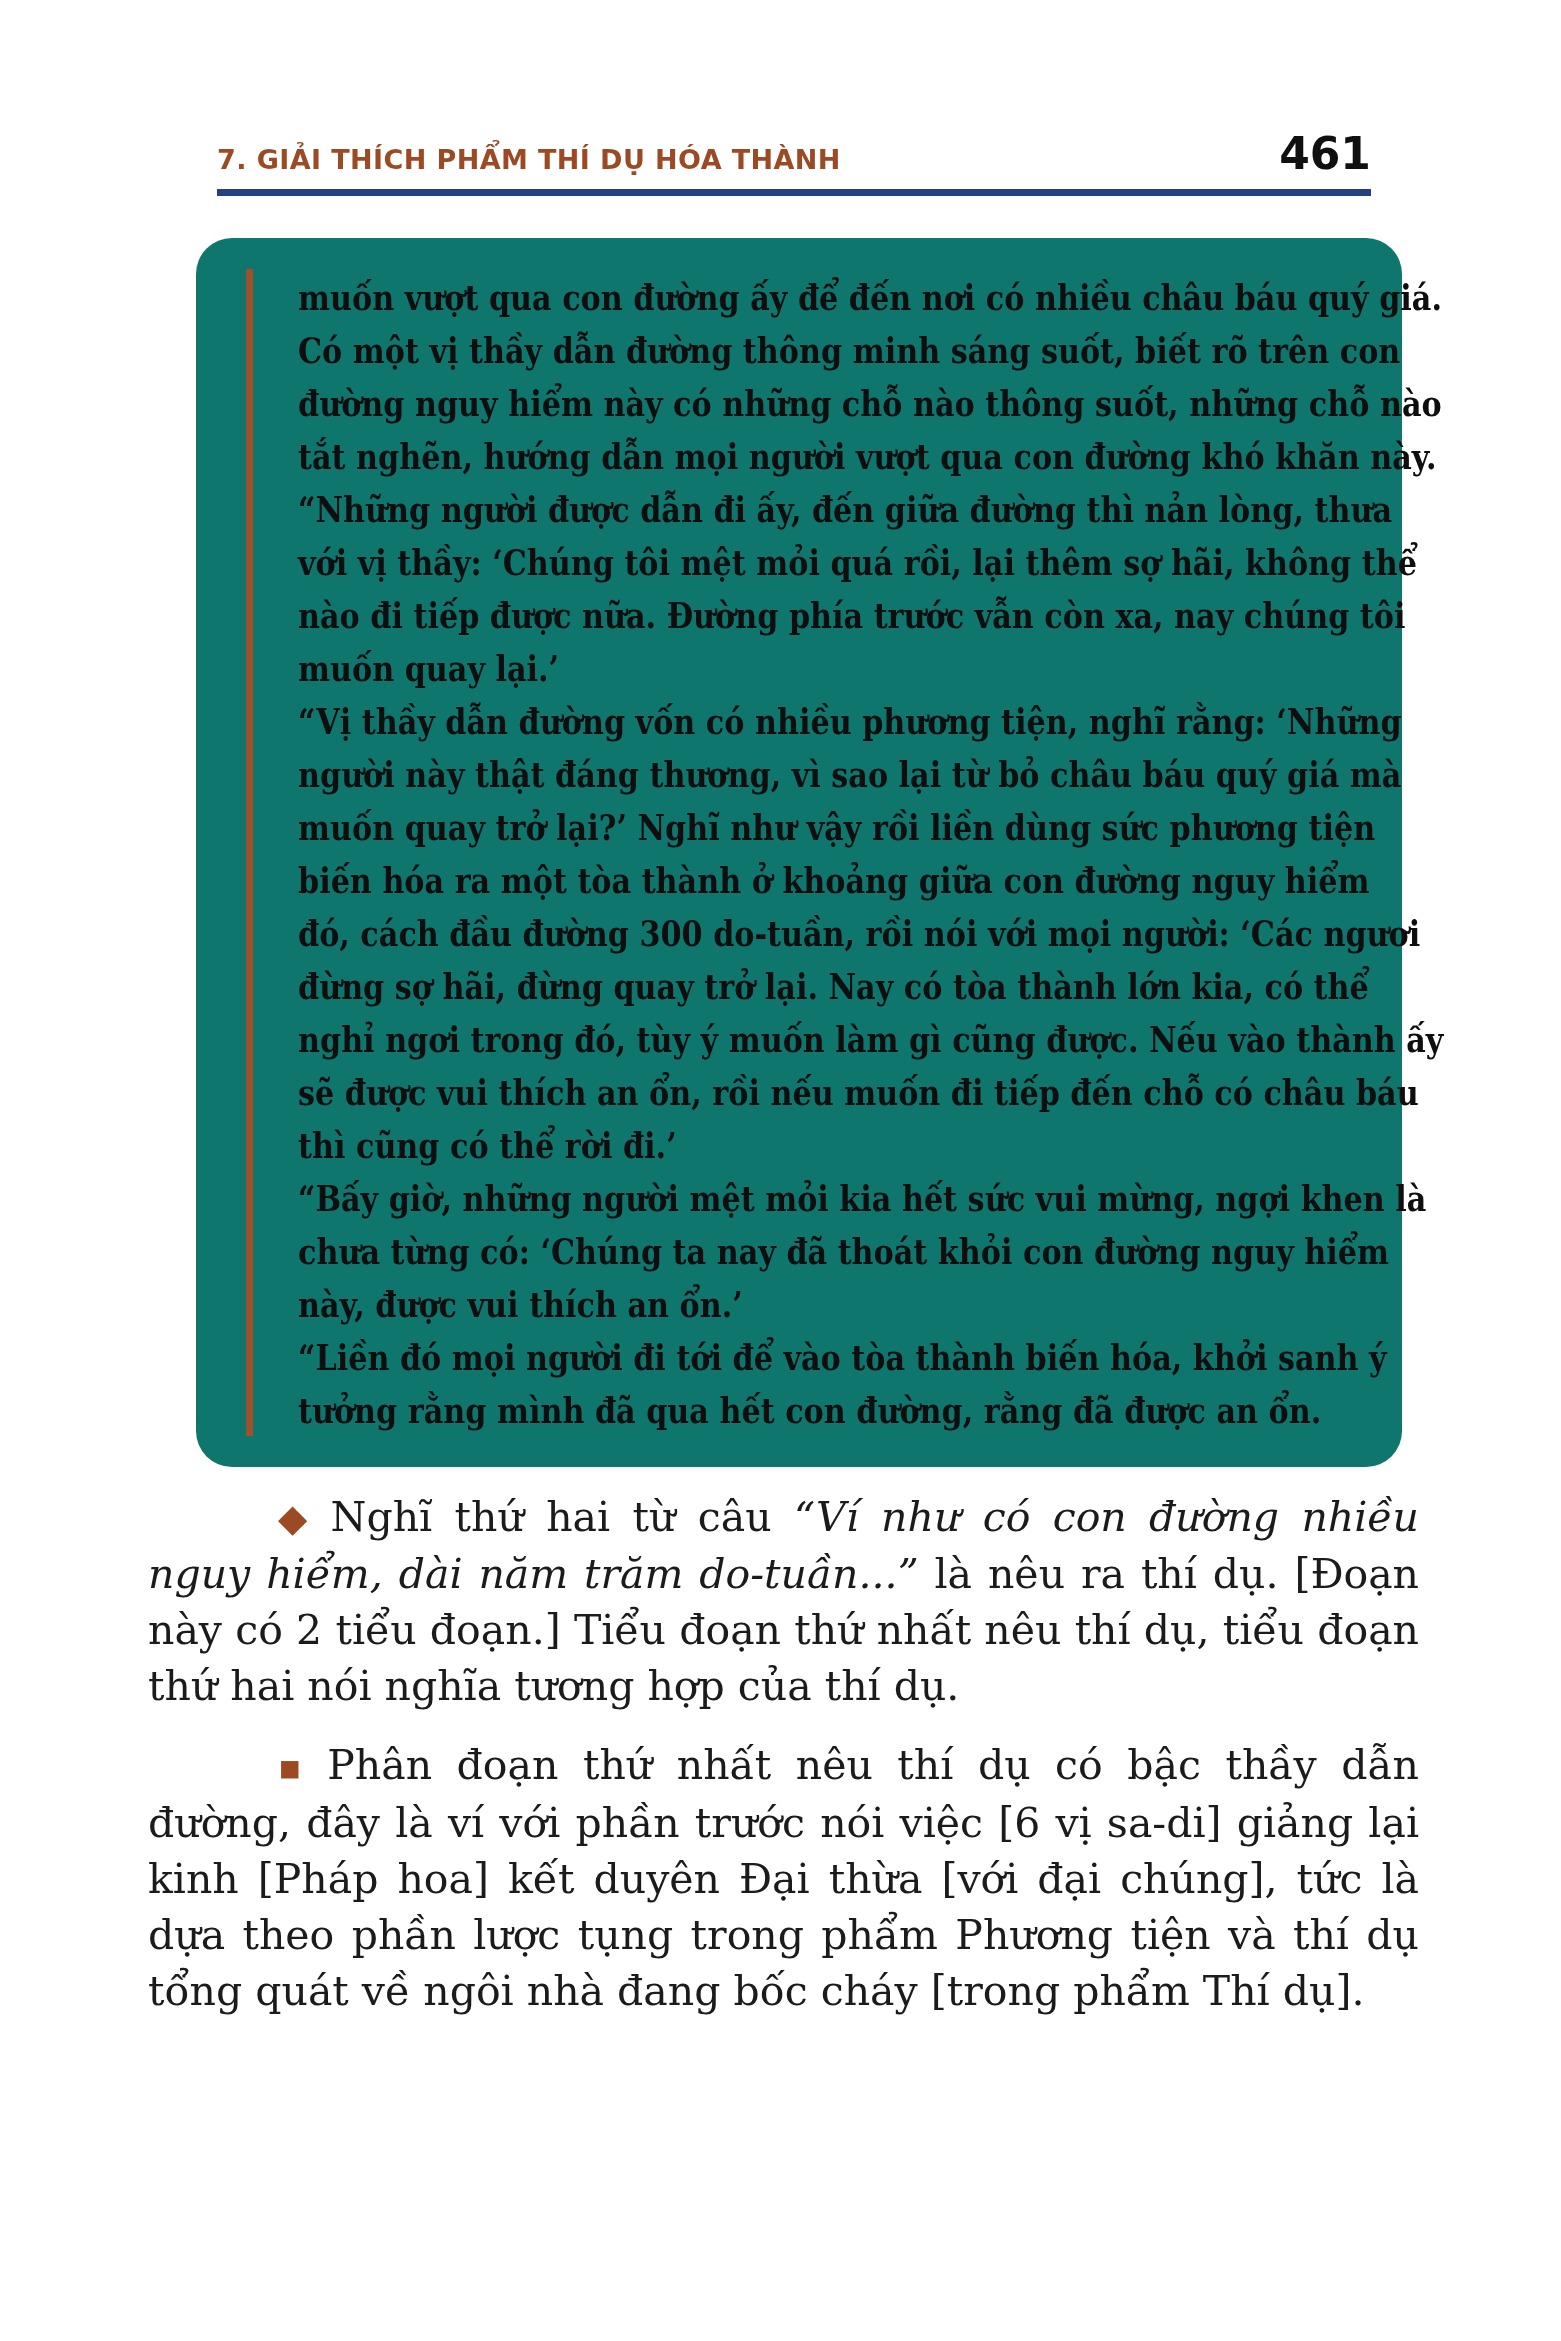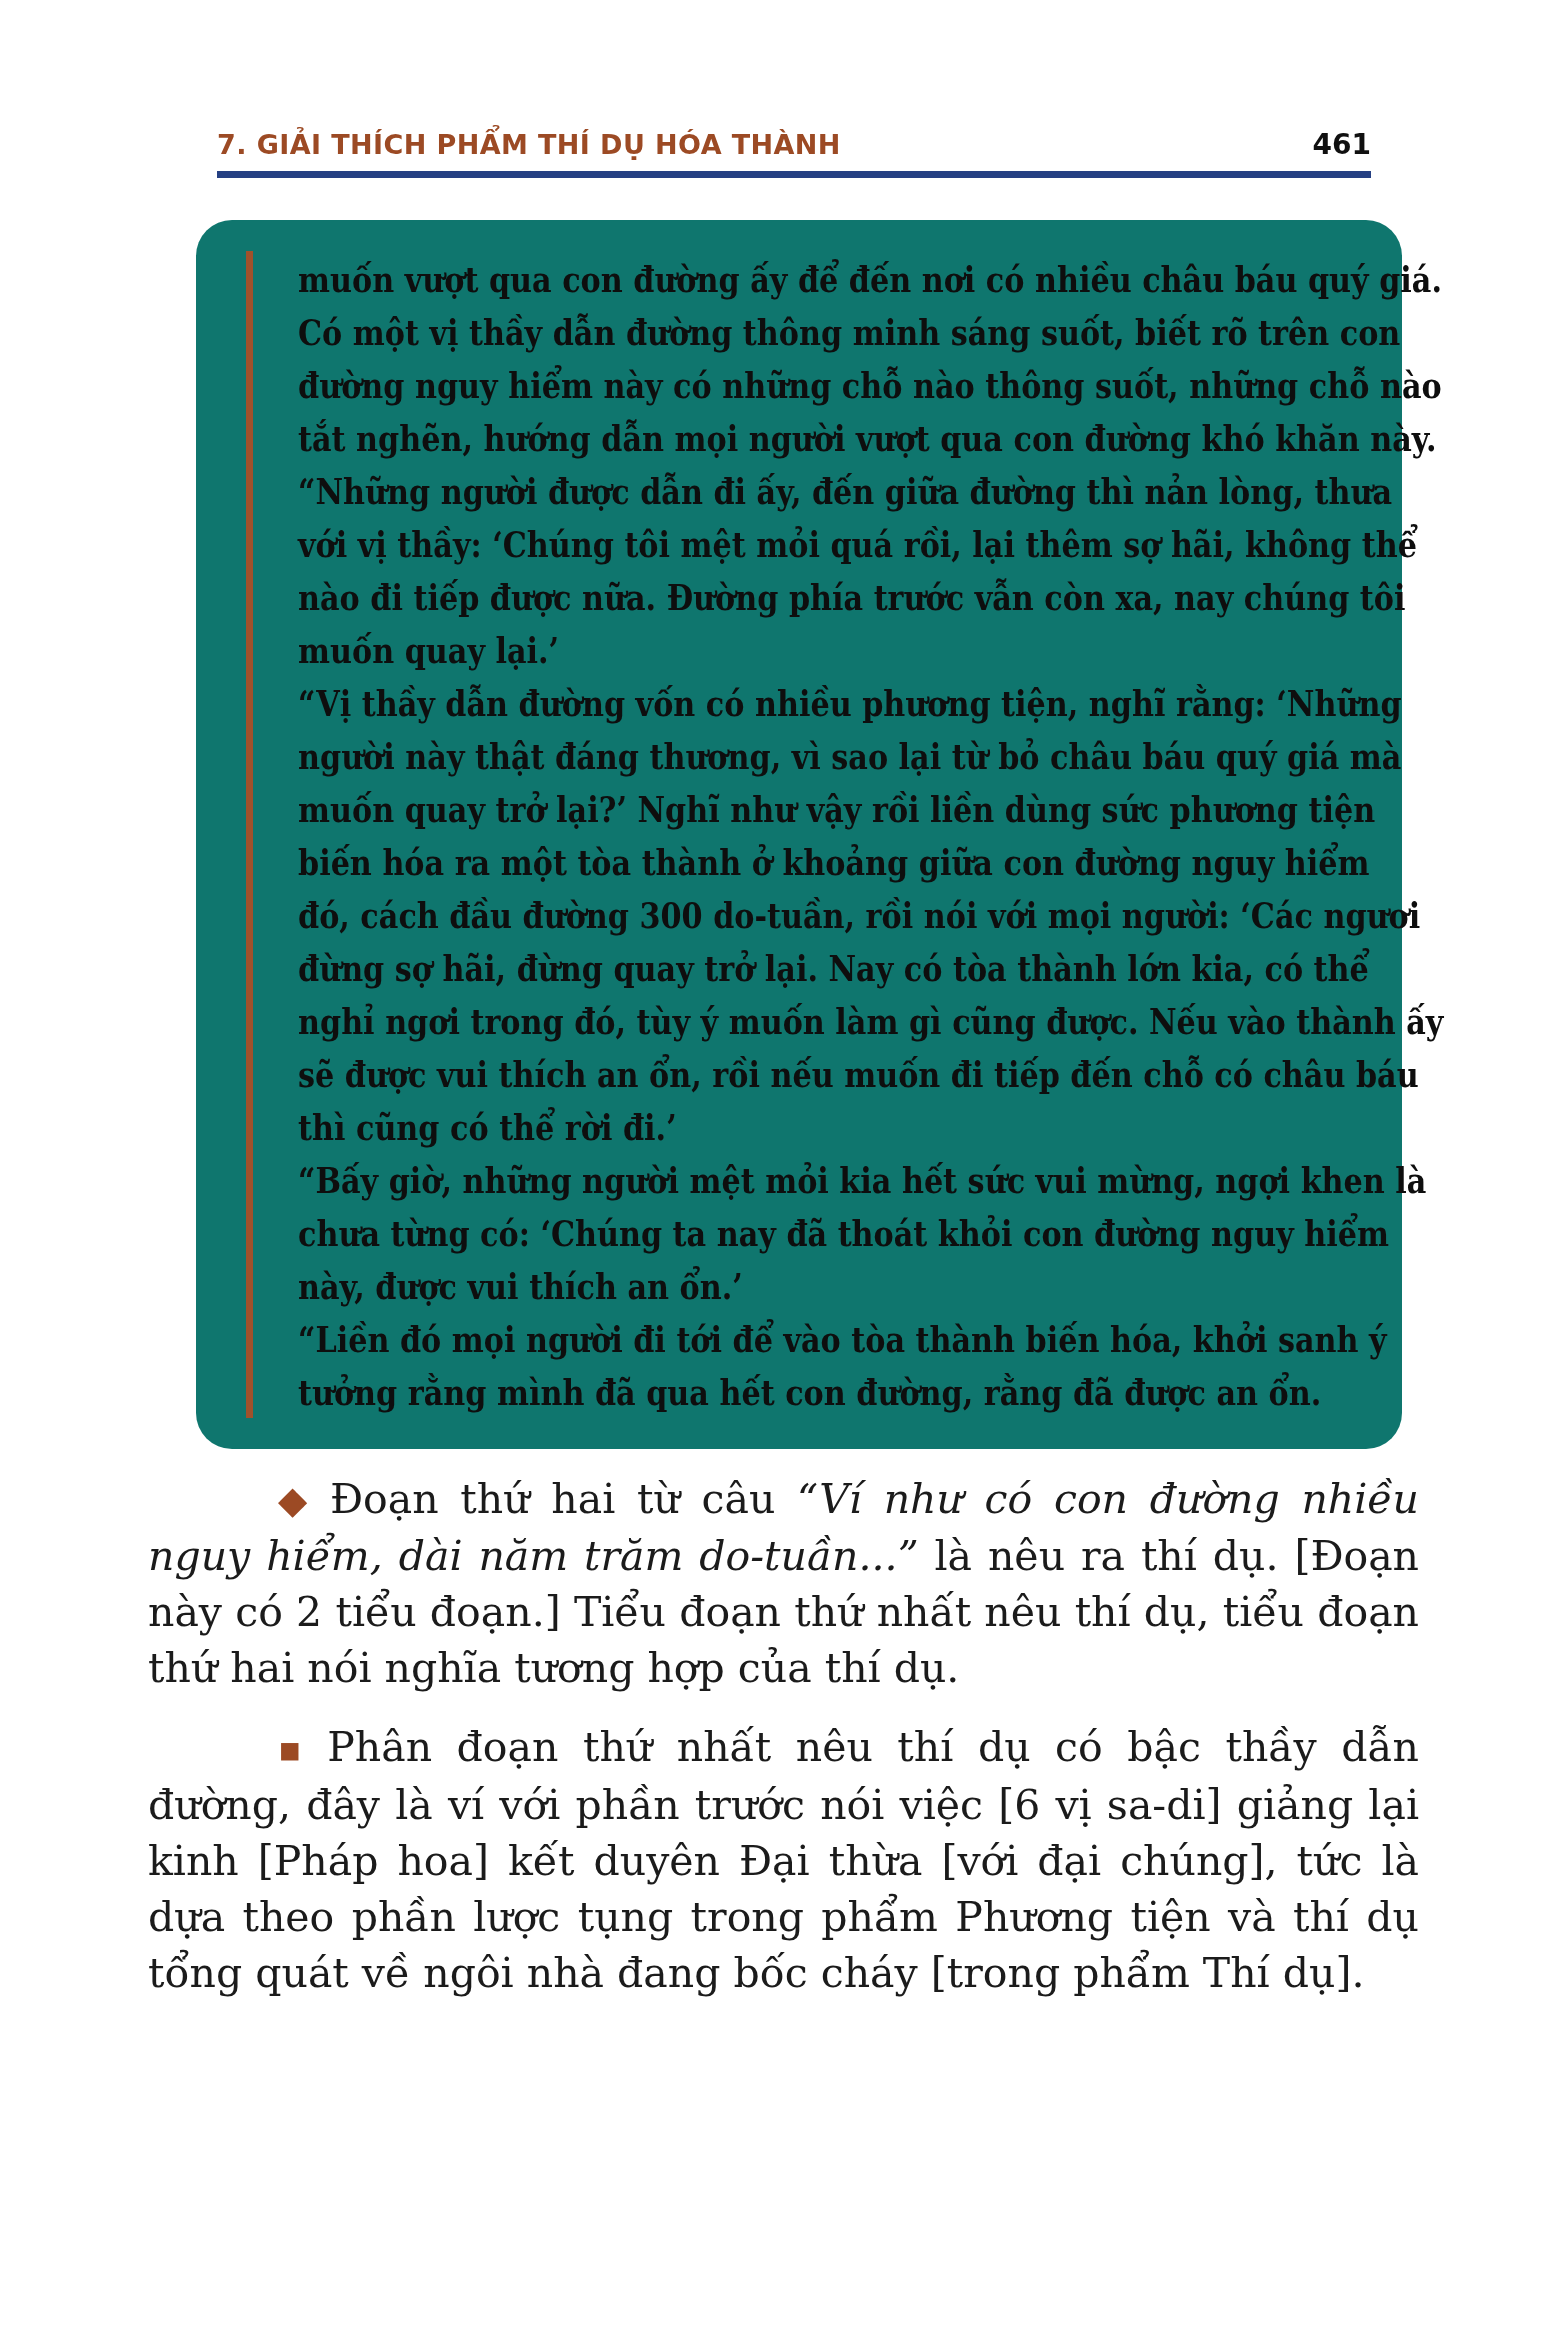--- a/index.html
+++ b/index.html
@@ -28,21 +28,21 @@
   .running-title{
     font-family:"DejaVu Sans","Liberation Sans",sans-serif;
     font-weight:bold;
     font-size:27px;
     letter-spacing:0.4px;
     color:#9C4A24;
   }
   .page-number{
     font-family:"DejaVu Sans","Liberation Sans",sans-serif;
     font-weight:bold;
-    font-size:28px;
+    font-size:44px;
     color:#101010;
   }
   
   .quote-block{
     position:relative;
     margin-top:42px;
     margin-left:48px;
     width:1206px;
     box-sizing:border-box;
     background:#0f766e;
@@ -118,18 +118,18 @@
         <div class="qline">thì cũng có thể rời đi.’</div>
         <div class="qline">“Bấy giờ, những người mệt mỏi kia hết sức vui mừng, ngợi khen là</div>
         <div class="qline">chưa từng có: ‘Chúng ta nay đã thoát khỏi con đường nguy hiểm</div>
         <div class="qline">này, được vui thích an ổn.’</div>
         <div class="qline">“Liền đó mọi người đi tới để vào tòa thành biến hóa, khởi sanh ý</div>
         <div class="qline">tưởng rằng mình đã qua hết con đường, rằng đã được an ổn.</div>
       </div>
   </section>
 
   <main>
-      <p class="para"><span class="bullet diamond">◆</span><span>Đoạn thứ hai từ câu </span><span class="italic">“Ví như có con đường nhiều nguy hiểm, dài năm trăm do-tuần...”</span><span> là nêu ra thí dụ. [Đoạn này có 2 tiểu đoạn.] Tiểu đoạn thứ nhất nêu thí dụ, tiểu đoạn thứ hai nói nghĩa tương hợp của thí dụ.</span></p>
+      <p class="para"><span class="bullet diamond">◆</span><span>Nghĩ thứ hai từ câu </span><span class="italic">“Ví như có con đường nhiều nguy hiểm, dài năm trăm do-tuần...”</span><span> là nêu ra thí dụ. [Đoạn này có 2 tiểu đoạn.] Tiểu đoạn thứ nhất nêu thí dụ, tiểu đoạn thứ hai nói nghĩa tương hợp của thí dụ.</span></p>
       <p class="para"><span class="bullet square">▪</span><span>Phân đoạn thứ nhất nêu thí dụ có bậc thầy dẫn đường, đây là ví với phần trước nói việc [6 vị sa-di] giảng lại kinh [Pháp hoa] kết duyên Đại thừa [với đại chúng], tức là dựa theo phần lược tụng trong phẩm Phương tiện và thí dụ tổng quát về ngôi nhà đang bốc cháy [trong phẩm Thí dụ].</span></p>
     </main>
 
 </div>
 
 
 </body></html>

